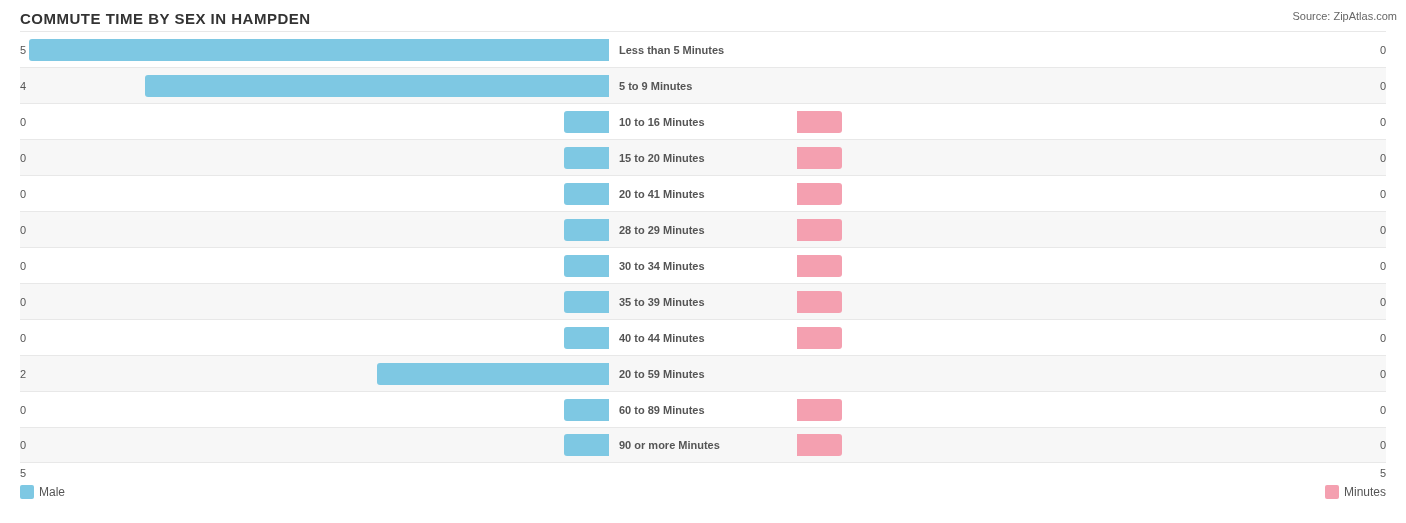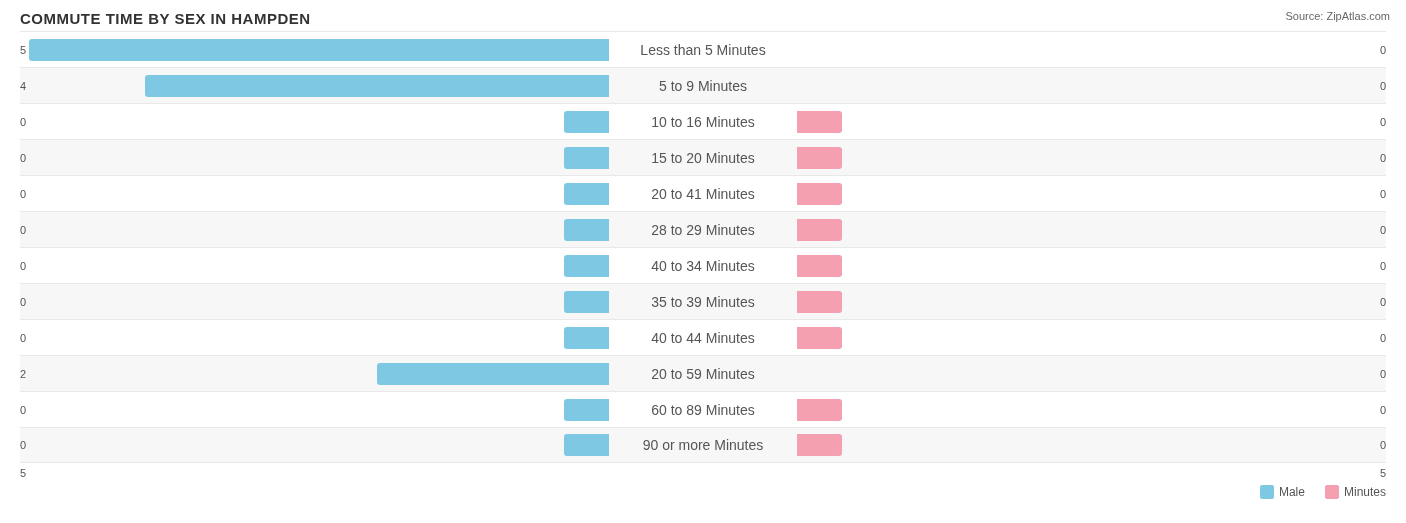--- a/index.html
+++ b/index.html
@@ -20,21 +20,21 @@
       font-size: 15px;
       font-weight: bold;
       color: #333;
       text-transform: uppercase;
       letter-spacing: 0.5px;
       margin-bottom: 4px;
     }
     .source-label {
       position: absolute;
       top: 10px;
-      right: 16px;
+      right: 9px;
       font-size: 11px;
       color: #666;
     }
     .bars-area {
       width: 100%;
       position: relative;
     }
     .bar-row {
       display: flex;
       align-items: center;
@@ -66,25 +66,26 @@
       left: 0;
       white-space: nowrap;
     }
     .left-bar {
       height: 22px;
       background: #7ec8e3;
       border-radius: 3px 0 0 3px;
     }
     .center-label {
       width: 180px;
-      text-align: center;
-      font-size: 14px;
+      text-align: left;
+      font-size: 11px;
       color: #555;
       flex-shrink: 0;
       padding: 0 6px;
+      font-weight: bold;
     }
     .right-side {
       display: flex;
       align-items: center;
       width: 620px;
       padding-left: 4px;
       position: relative;
       height: 100%;
     }
     .right-bar {
@@ -118,21 +119,21 @@
     }
     .axis-right {
       width: 620px;
       display: flex;
       justify-content: flex-end;
       font-size: 11px;
       color: #555;
     }
     .legend {
       display: flex;
-      justify-content: flex-end;
+      justify-content: space-between;
       gap: 20px;
       margin-top: 6px;
     }
     .legend-item {
       display: flex;
       align-items: center;
       gap: 5px;
       font-size: 12px;
       color: #555;
     }
@@ -215,21 +216,21 @@
         <div class="right-side">
           <div class="right-bar" style="width: 45px;"></div>
           <span class="right-value">0</span>
         </div>
       </div>
       <div class="bar-row">
         <div class="left-side">
           <span class="left-value">0</span>
           <div class="left-bar" style="width: 45px;"></div>
         </div>
-        <div class="center-label">40 to 34 Minutes</div>
+        <div class="center-label">30 to 34 Minutes</div>
         <div class="right-side">
           <div class="right-bar" style="width: 45px;"></div>
           <span class="right-value">0</span>
         </div>
       </div>
       <div class="bar-row">
         <div class="left-side">
           <span class="left-value">0</span>
           <div class="left-bar" style="width: 45px;"></div>
         </div>

